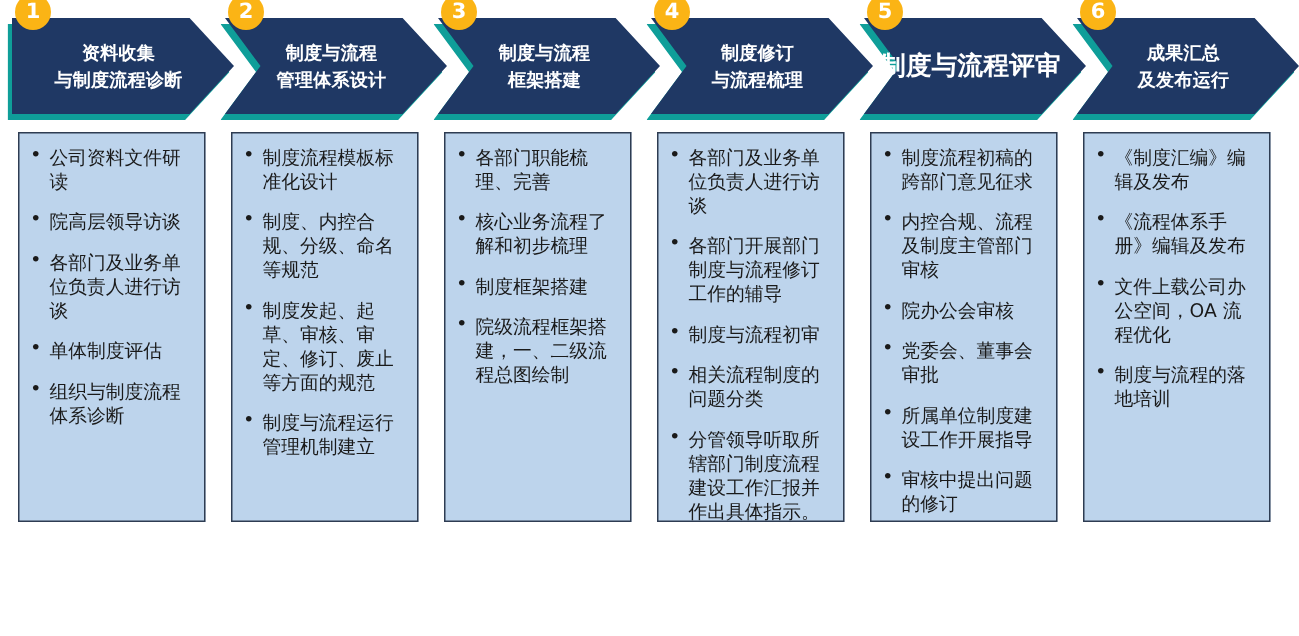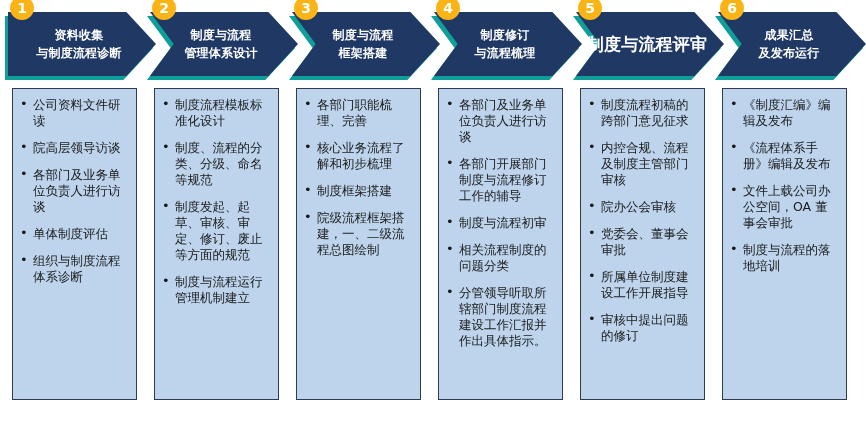--- a/index.html
+++ b/index.html
@@ -56,21 +56,21 @@
     background:#FBB415;
     color:#ffffff;font-weight:bold;font-size:14px;
     display:flex;align-items:center;justify-content:center;
     z-index:5;
     line-height:1;
   }
 
   
   .listbox{
     position:absolute;left:4px;top:88px;
-    width:125px;height:312px;
+    width:125px;height:260px;
     background:#BDD4EC;
     border:1.5px solid #2E3C52;
     box-sizing:border-box;
     padding:8px 6px 6px 4px;
     overflow:hidden;
   }
   ul.bullets{
     margin:0;padding:0;list-style:none;
   }
   ul.bullets li{
@@ -114,21 +114,21 @@
       <div class="banner-wrap">
         <div class="chev-shadow"></div>
         <div class="chev"></div>
         <div class="banner-text">制度与流程
 管理体系设计</div>
       </div>
       <div class="badge">2</div>
       <div class="listbox">
         <ul class="bullets">
           <li>制度流程模板标准化设计</li>
-          <li>制度、流程的分类、分级、命名等规范</li>
+          <li>制度、内控合规、分级、命名等规范</li>
           <li>制度发起、起草、审核、审定、修订、废止等方面的规范</li>
           <li>制度与流程运行管理机制建立</li>
         </ul>
       </div>
     </div>
     <div class="stage" style="left: 292px;">
       <div class="banner-wrap">
         <div class="chev-shadow"></div>
         <div class="chev"></div>
         <div class="banner-text">制度与流程
@@ -185,18 +185,18 @@
         <div class="chev-shadow"></div>
         <div class="chev"></div>
         <div class="banner-text">成果汇总
 及发布运行</div>
       </div>
       <div class="badge">6</div>
       <div class="listbox">
         <ul class="bullets">
           <li>《制度汇编》编辑及发布</li>
           <li>《流程体系手册》编辑及发布</li>
-          <li>文件上载公司办公空间，OA 董事会审批</li>
+          <li>文件上载公司办公空间，OA 流程优化</li>
           <li>制度与流程的落地培训</li>
         </ul>
       </div>
     </div>
   </div>
 
 </body></html>

